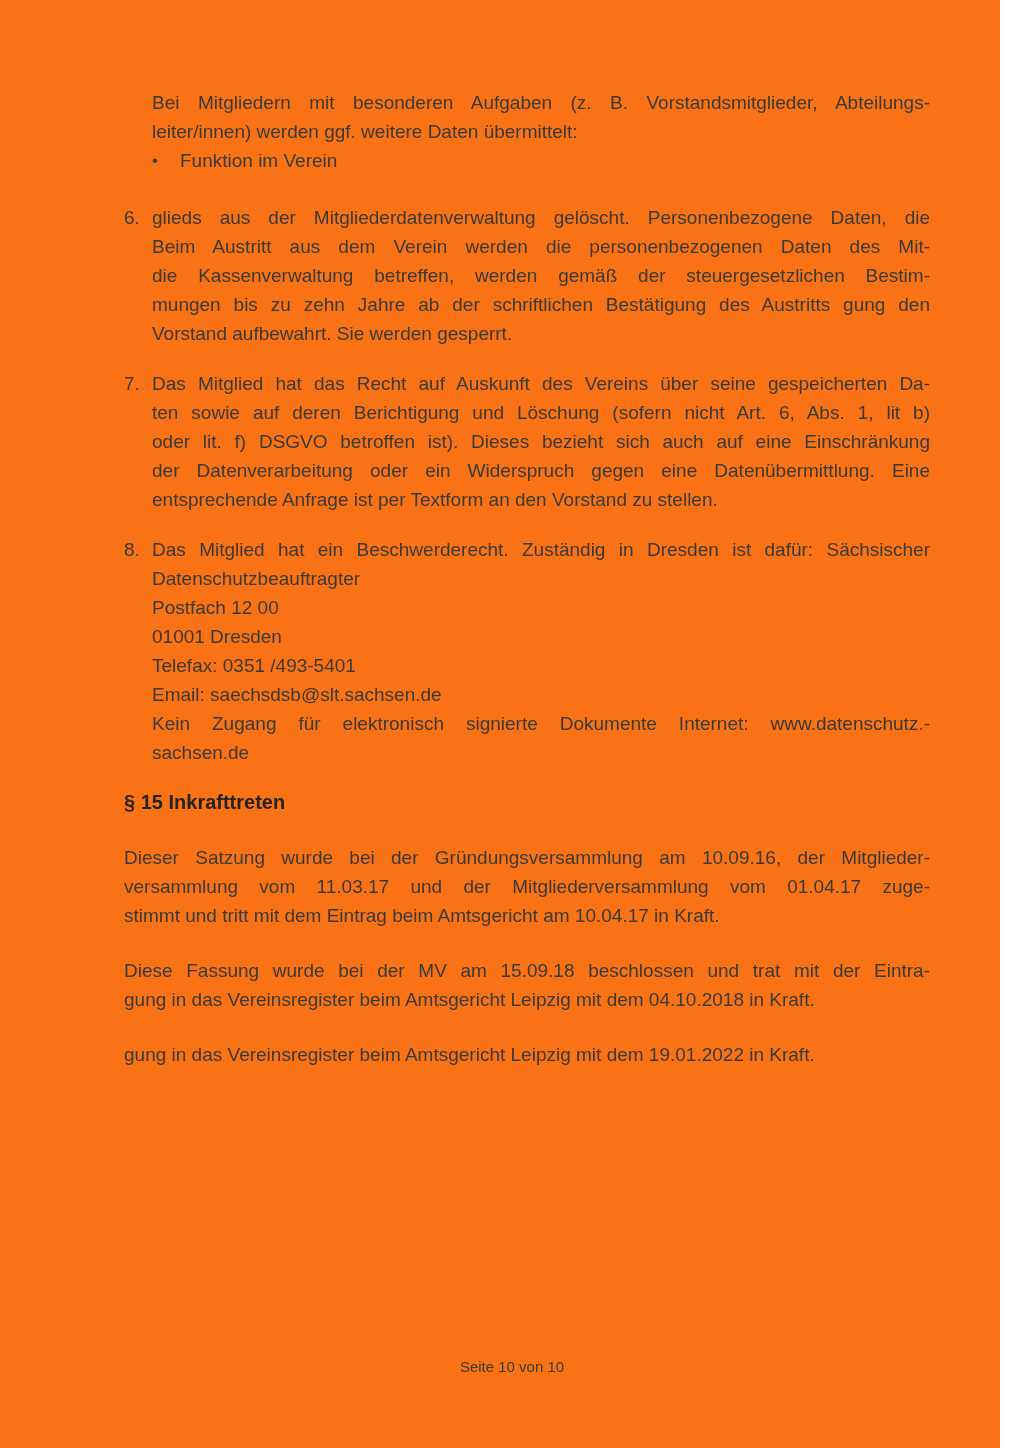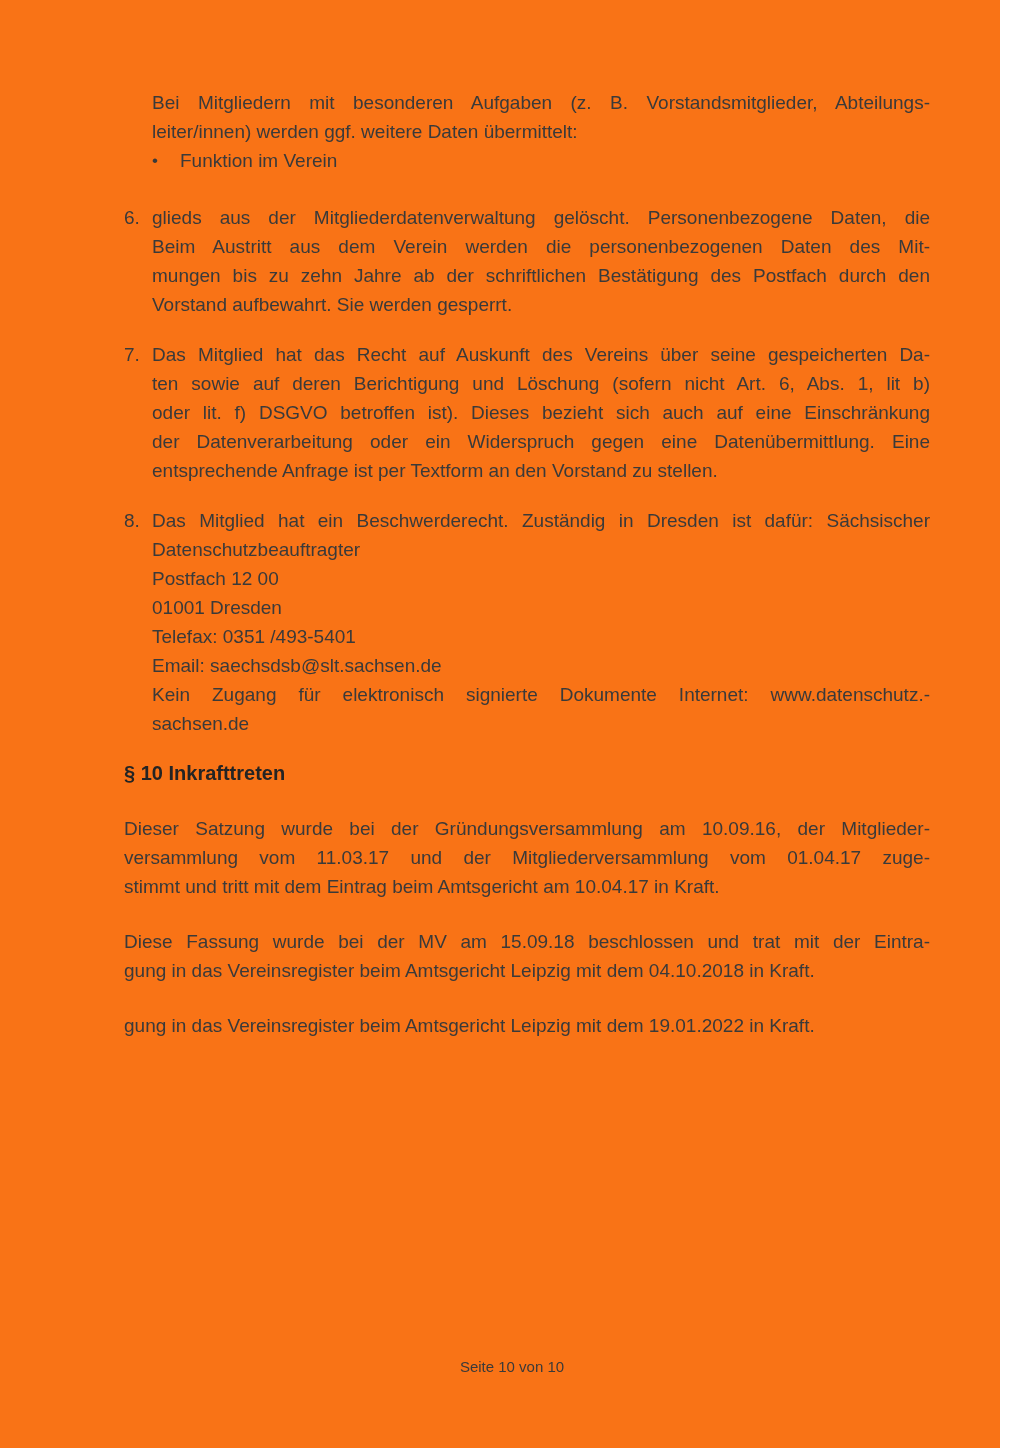--- a/index.html
+++ b/index.html
@@ -77,21 +77,22 @@
       <span class="bullet-glyph">•</span>
       <span class="bullet-text">Funktion im Verein</span>
     </div>
 
     <div id="numbered-list">
         <div class="item">
           <div class="num">6.</div>
           <div class="item-body">
             <div class="line jl">glieds aus der Mitgliederdatenverwaltung gelöscht. Personenbezogene Daten, die</div>
             <div class="line jl">Beim Austritt aus dem Verein werden die personenbezogenen Daten des Mit-</div>
-            <div class="line jl">mungen bis zu zehn Jahre ab der schriftlichen Bestätigung des Postfach durch den</div>
+            <div class="line jl">die Kassenverwaltung betreffen, werden gemäß der steuergesetzlichen Bestim-</div>
+            <div class="line jl">mungen bis zu zehn Jahre ab der schriftlichen Bestätigung des Austritts gung den</div>
             <div class="line">Vorstand aufbewahrt. Sie werden gesperrt.</div>
           </div>
         </div>
         <div class="item">
           <div class="num">7.</div>
           <div class="item-body">
             <div class="line jl">Das Mitglied hat das Recht auf Auskunft des Vereins über seine gespeicherten Da-</div>
             <div class="line jl">ten sowie auf deren Berichtigung und Löschung (sofern nicht Art. 6, Abs. 1, lit b)</div>
             <div class="line jl">oder lit. f) DSGVO betroffen ist). Dieses bezieht sich auch auf eine Einschränkung</div>
             <div class="line jl">der Datenverarbeitung oder ein Widerspruch gegen eine Datenübermittlung. Eine</div>
@@ -106,21 +107,21 @@
             <div class="line">Postfach 12 00</div>
             <div class="line">01001 Dresden</div>
             <div class="line">Telefax: 0351 /493-5401</div>
             <div class="line">Email: saechsdsb@slt.sachsen.de</div>
             <div class="line jl">Kein Zugang für elektronisch signierte Dokumente Internet: www.datenschutz.-</div>
             <div class="line">sachsen.de</div>
           </div>
         </div>
       </div>
 
-    <div class="section-heading">§ 10 Inkrafttreten</div>
+    <div class="section-heading">§ 15 Inkrafttreten</div>
 
     <div id="paragraphs">
         <div class="para">
           <div class="line jl">Dieser Satzung wurde bei der Gründungsversammlung am 10.09.16, der Mitglieder-</div>
           <div class="line jl">versammlung vom 11.03.17 und der Mitgliederversammlung vom 01.04.17 zuge-</div>
           <div class="line">stimmt und tritt mit dem Eintrag beim Amtsgericht am 10.04.17 in Kraft.</div>
         </div>
         <div class="para">
           <div class="line jl">Diese Fassung wurde bei der MV am 15.09.18 beschlossen und trat mit der Eintra-</div>
           <div class="line">gung in das Vereinsregister beim Amtsgericht Leipzig mit dem 04.10.2018 in Kraft.</div>

